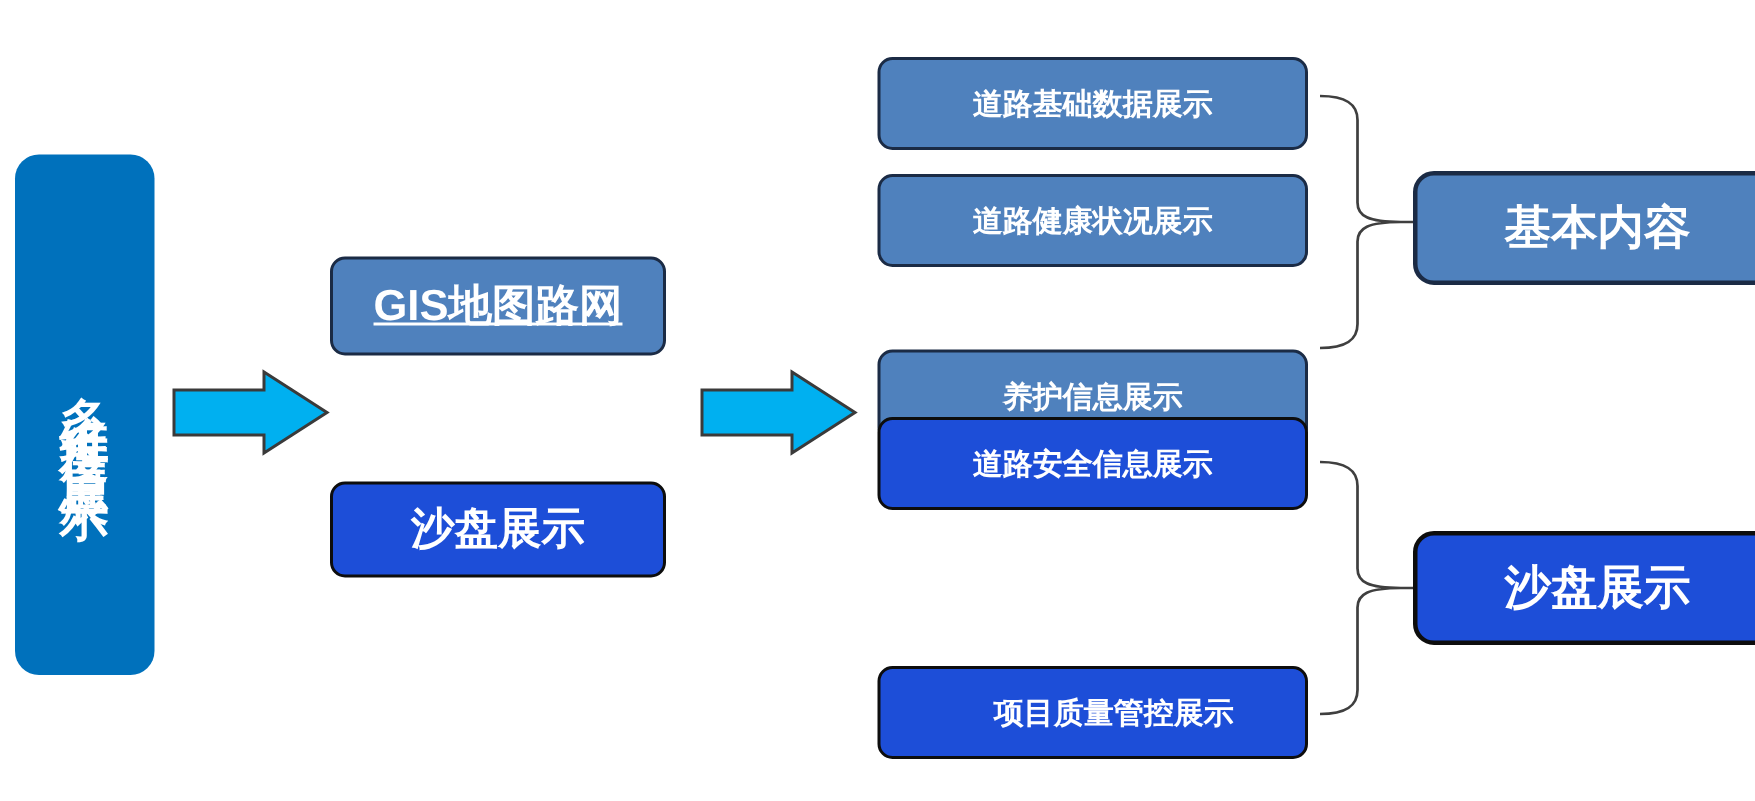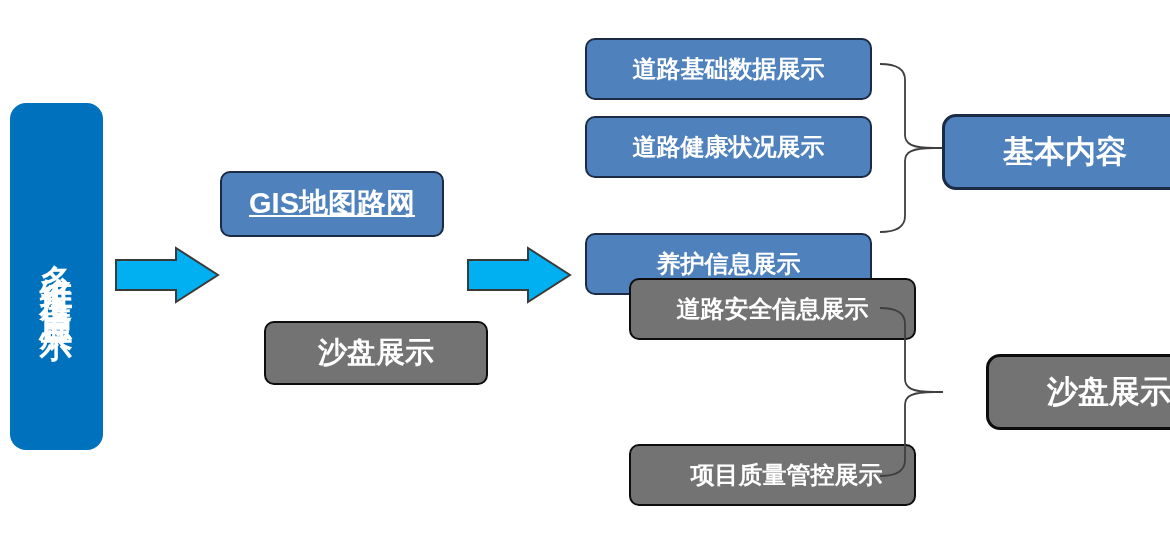--- a/index.html
+++ b/index.html
@@ -40,29 +40,28 @@
     letter-spacing: 11px;
     line-height: 1;
   }
   
   .blue-node {
     background: #4F81BD;
     border: 2.5px solid #1b2b45;
     border-radius: 10px;
   }
   .green-node {
-    background: #737373;
+    background: #1d4ed8;
     border: 2.5px solid #0d0d0d;
     border-radius: 10px;
-    margin-left: 44px;
   }
   .gis-box     { left: 220px; top: 171px; width: 224px; height: 66px; font-size: 29px; text-decoration: underline; }
   .sandbox-box { left: 220px; top: 321px; width: 224px; height: 64px; font-size: 29px; }
   
-  .leaf { left: 585px; width: 287px; height: 62px; font-size: 24px; }
+  .leaf { left: 585px; width: 287px; height: 62px; font-size: 20px; }
   .leaf-0 { top: 38px;  }
   .leaf-1 { top: 116px; align-items: center; }
   .leaf-2 { top: 197px; margin-top: 36px; }
   .leaf-3 { top: 278px; }
   .leaf-4 { top: 358px; }
   .leaf-5 { top: 444px; padding-left: 28px; }
   
   .group-box {
     left: 942px; width: 246px; height: 76px;
     border-radius: 14px;

